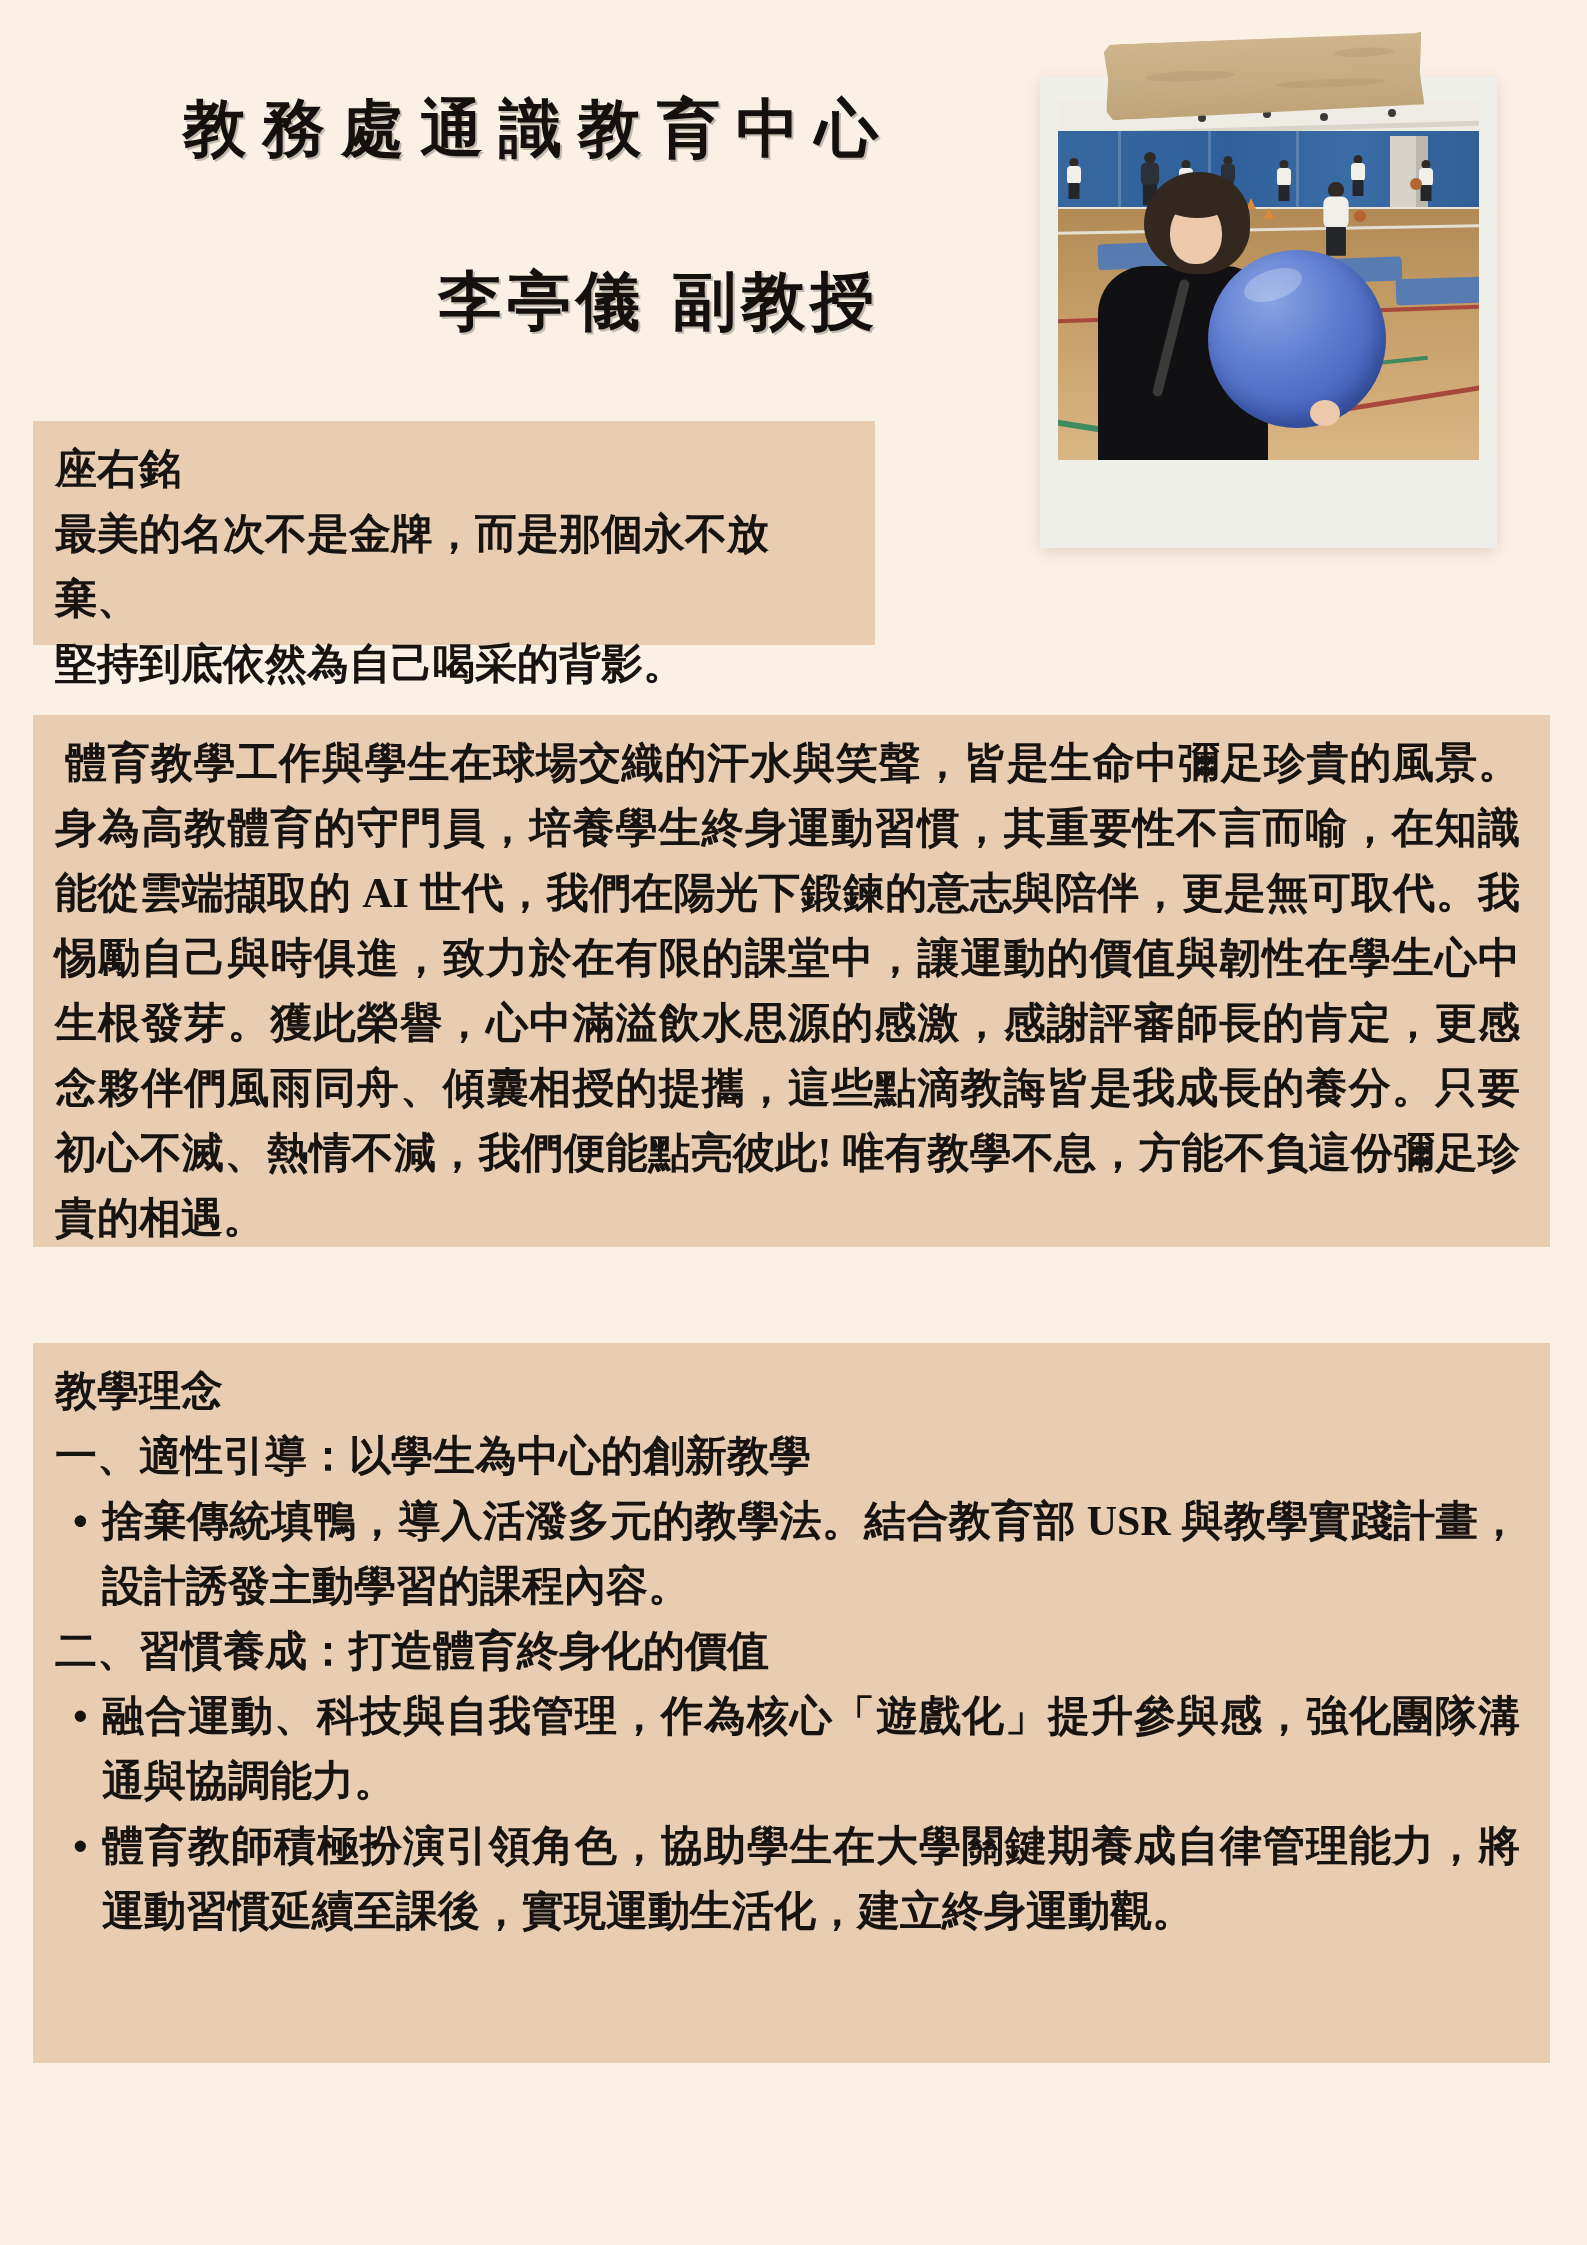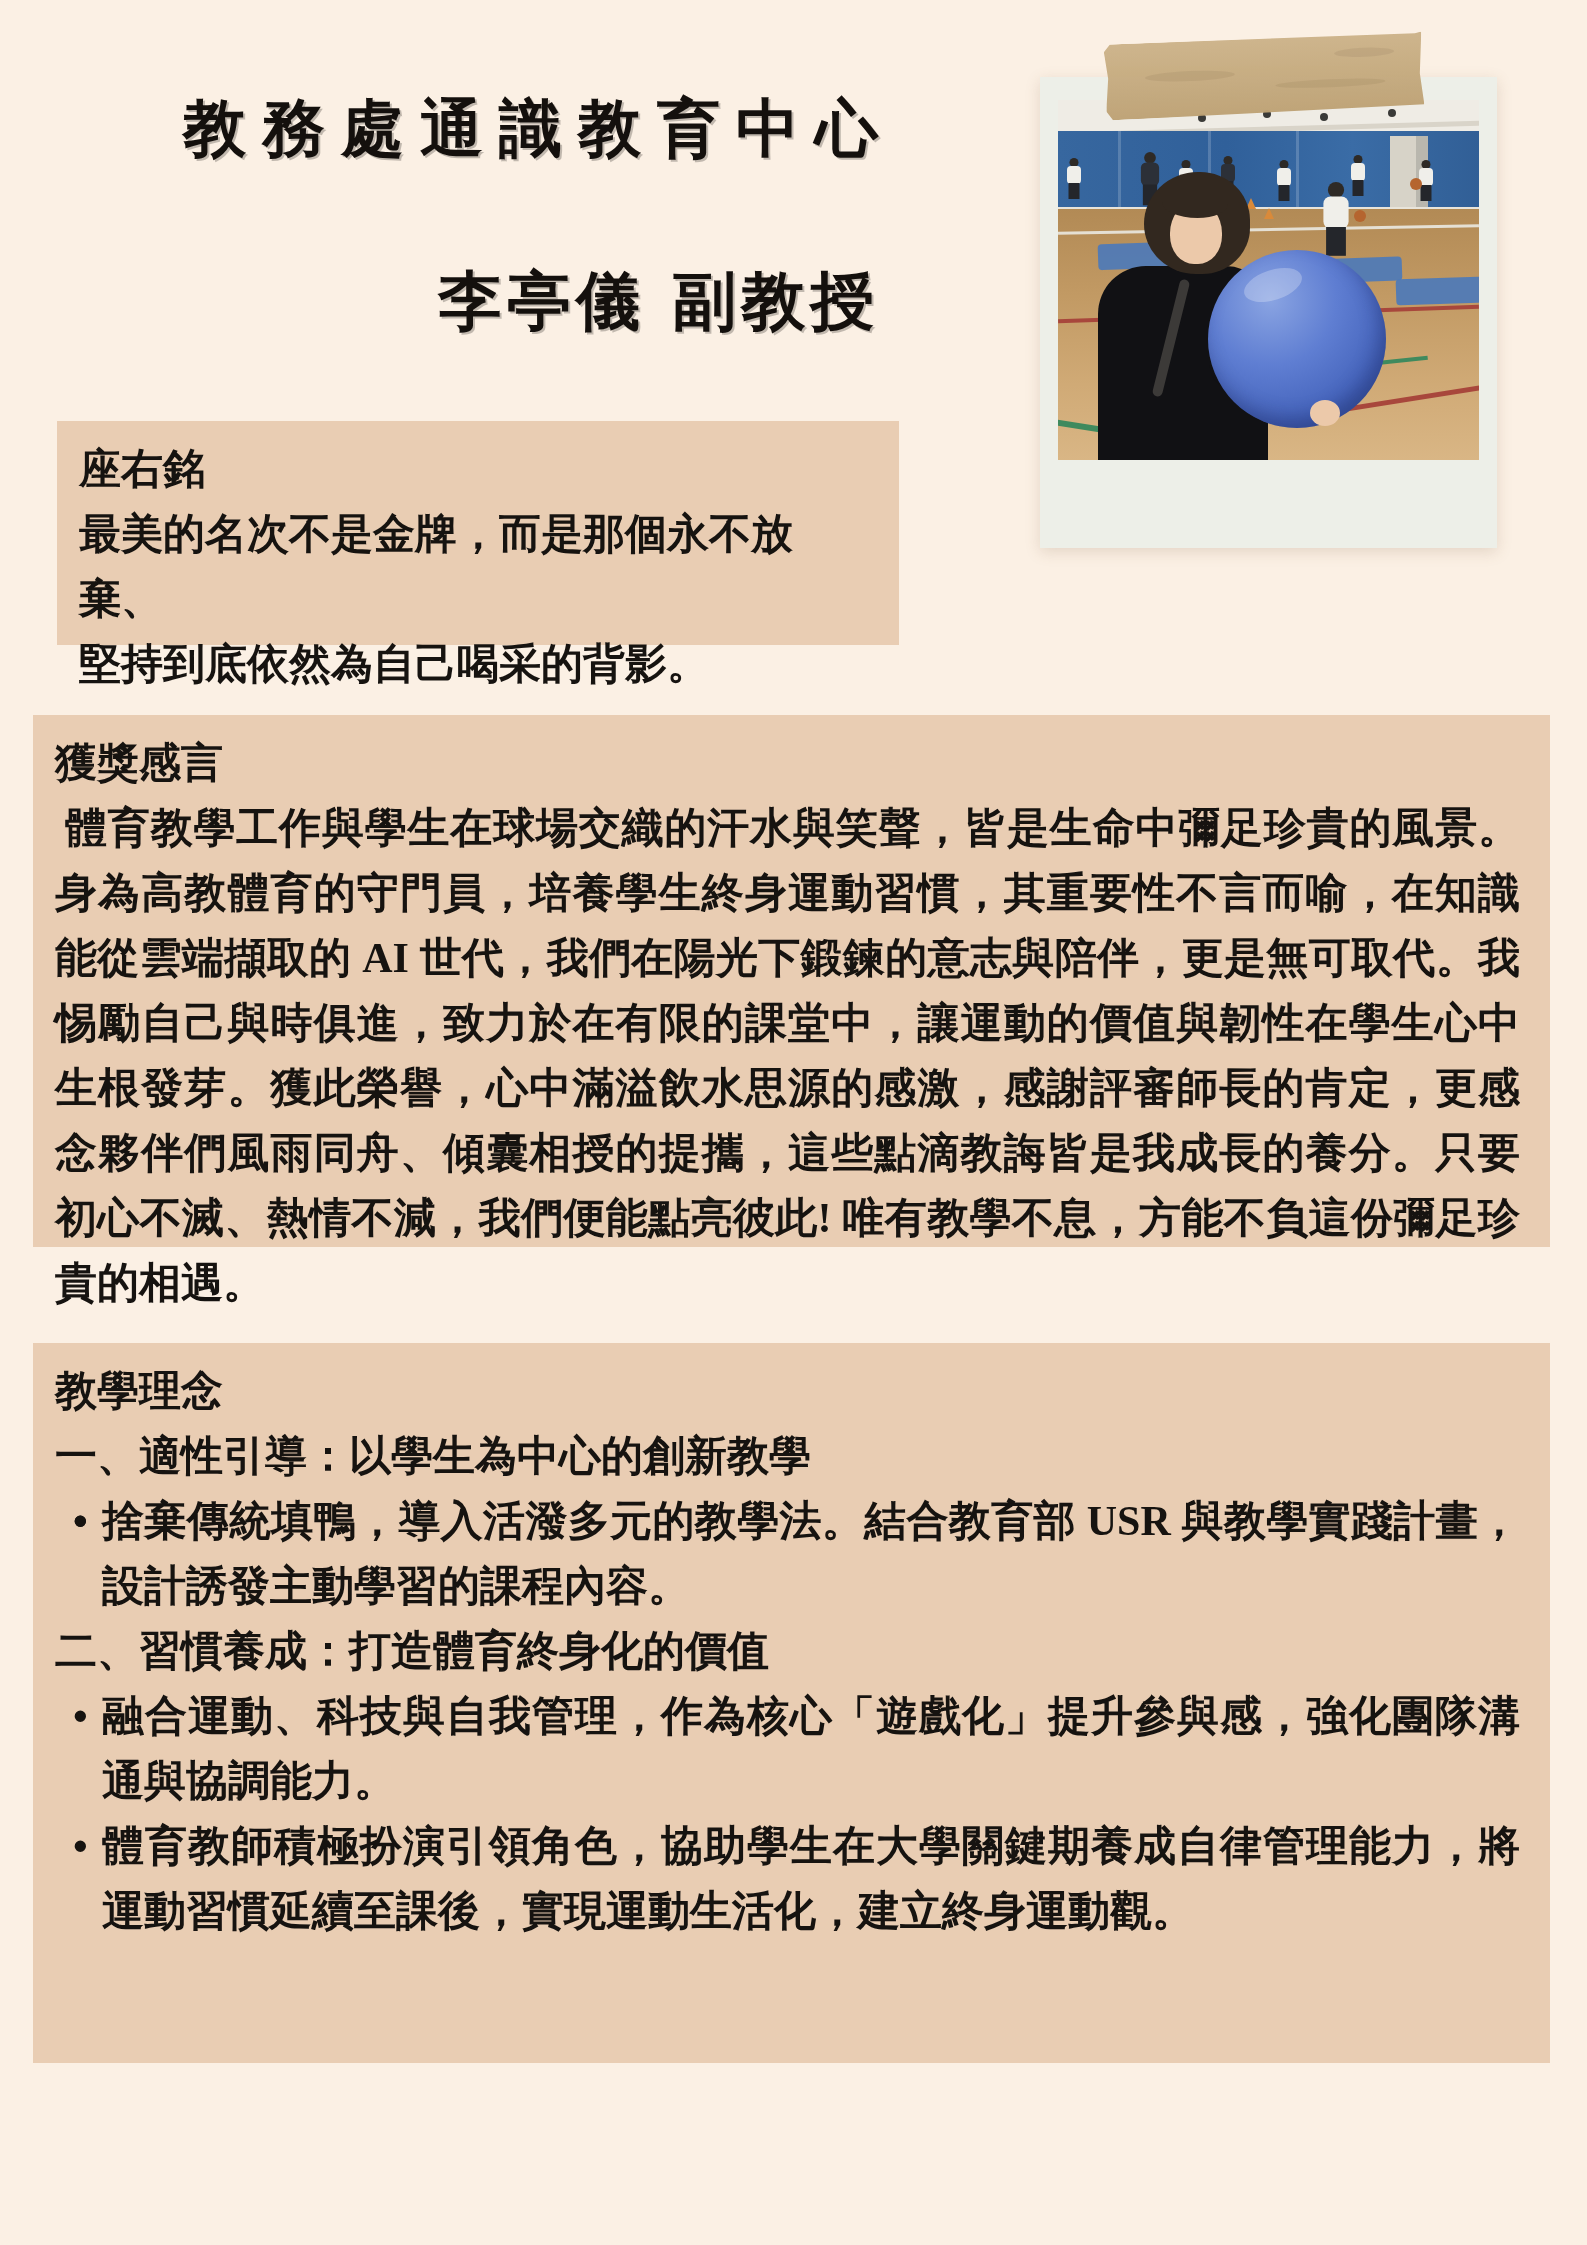--- a/index.html
+++ b/index.html
@@ -29,21 +29,21 @@
     white-space:nowrap;
   }
   
   .box{
     position:absolute;background:#e9cdb3;
     box-sizing:border-box;
     font-size:42px;font-weight:700;line-height:65px;
     padding:16px 30px 16px 22px;
   }
   .box .heading{font-weight:700;}
-  .motto-box{left:33px;top:421px;width:842px;height:224px;margin-left:24px;}
+  .motto-box{left:33px;top:421px;width:842px;height:224px;}
   .award-box{left:33px;top:715px;width:1517px;height:532px;}
   .award-body{text-align:justify;text-indent:10px;}
   .phil-box{left:33px;top:1343px;width:1517px;height:720px;}
   .p-num{position:relative;}
   .p-bullet{position:relative;padding-left:47px;text-align:justify;}
   .p-bullet .bullet{position:absolute;left:18px;top:0;}
   
   .polaroid{
     position:absolute;left:1040px;top:77px;width:457px;height:471px;
     background:#edefe8;
@@ -201,21 +201,20 @@
   <div class="tape-wrinkle" style="left:230px;top:14px;width:60px;height:9px;"></div>
 </div>
 
 <div class="box motto-box">
   <div class="heading">座右銘</div>
   <div>最美的名次不是金牌，而是那個永不放棄、</div>
   <div>堅持到底依然為自己喝采的背影。</div>
 </div>
 
 <div class="box award-box">
-  <div class="heading">獲獎感言</div>
   <div class="award-body">體育教學工作與學生在球場交織的汗水與笑聲，皆是生命中彌足珍貴的風景。身為高教體育的守門員，培養學生終身運動習慣，其重要性不言而喻，在知識能從雲端擷取的 AI 世代，我們在陽光下鍛鍊的意志與陪伴，更是無可取代。我惕勵自己與時俱進，致力於在有限的課堂中，讓運動的價值與韌性在學生心中生根發芽。獲此榮譽，心中滿溢飲水思源的感激，感謝評審師長的肯定，更感念夥伴們風雨同舟、傾囊相授的提攜，這些點滴教誨皆是我成長的養分。只要初心不滅、熱情不減，我們便能點亮彼此! 唯有教學不息，方能不負這份彌足珍貴的相遇。</div>
 </div>
 
 <div class="box phil-box">
   <div class="heading">教學理念</div>
   <div class="p-num">一、適性引導：以學生為中心的創新教學</div>
   <div class="p-bullet">
     <span class="bullet">•</span>
   </div>
   <div class="p-bullet">

